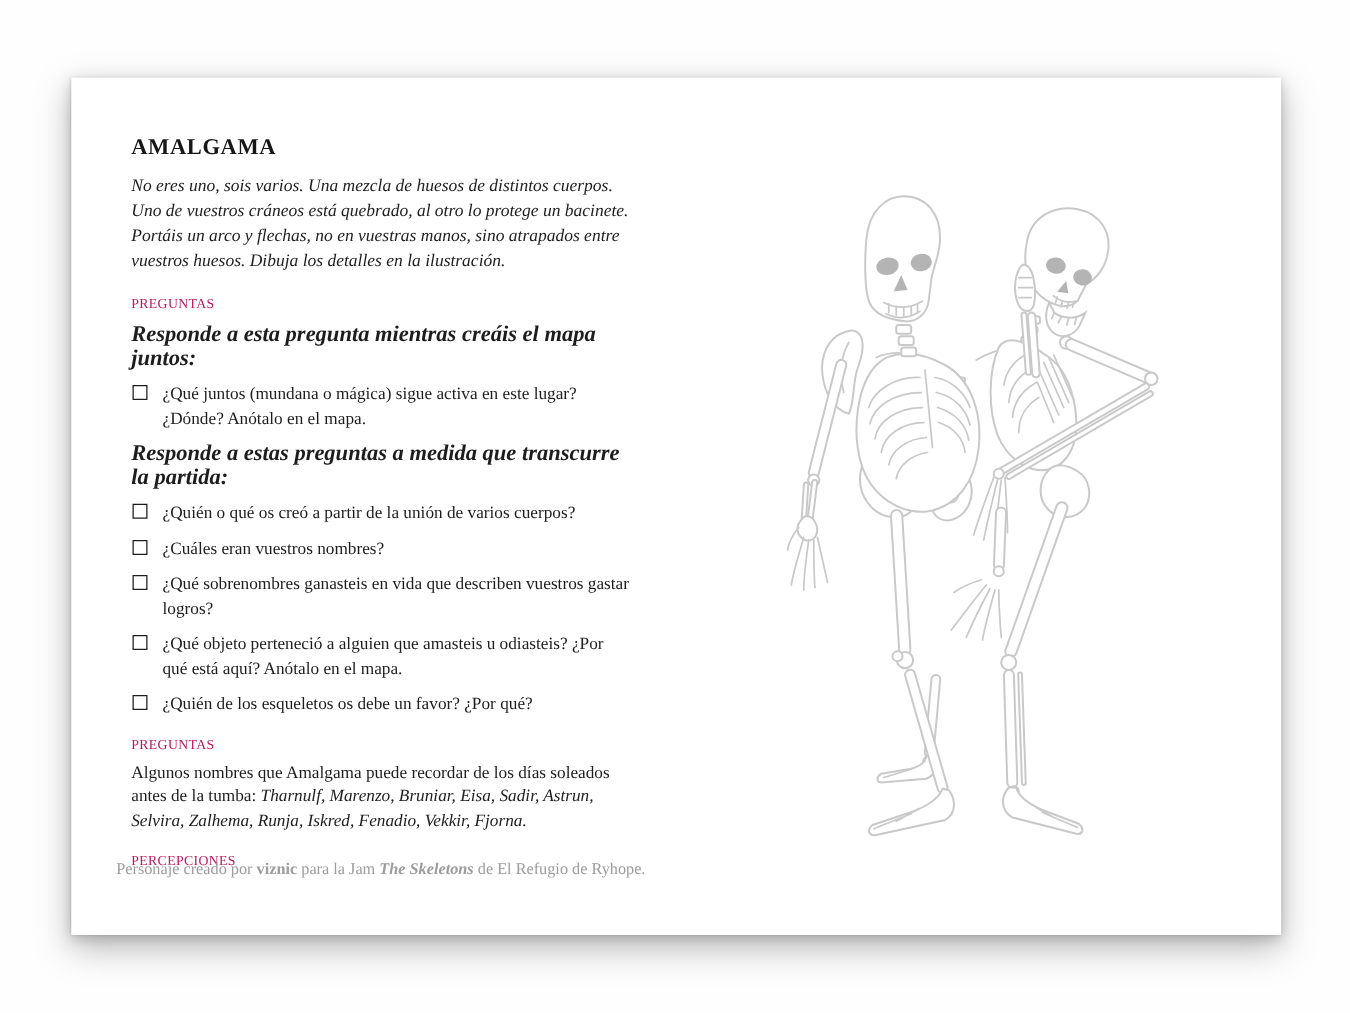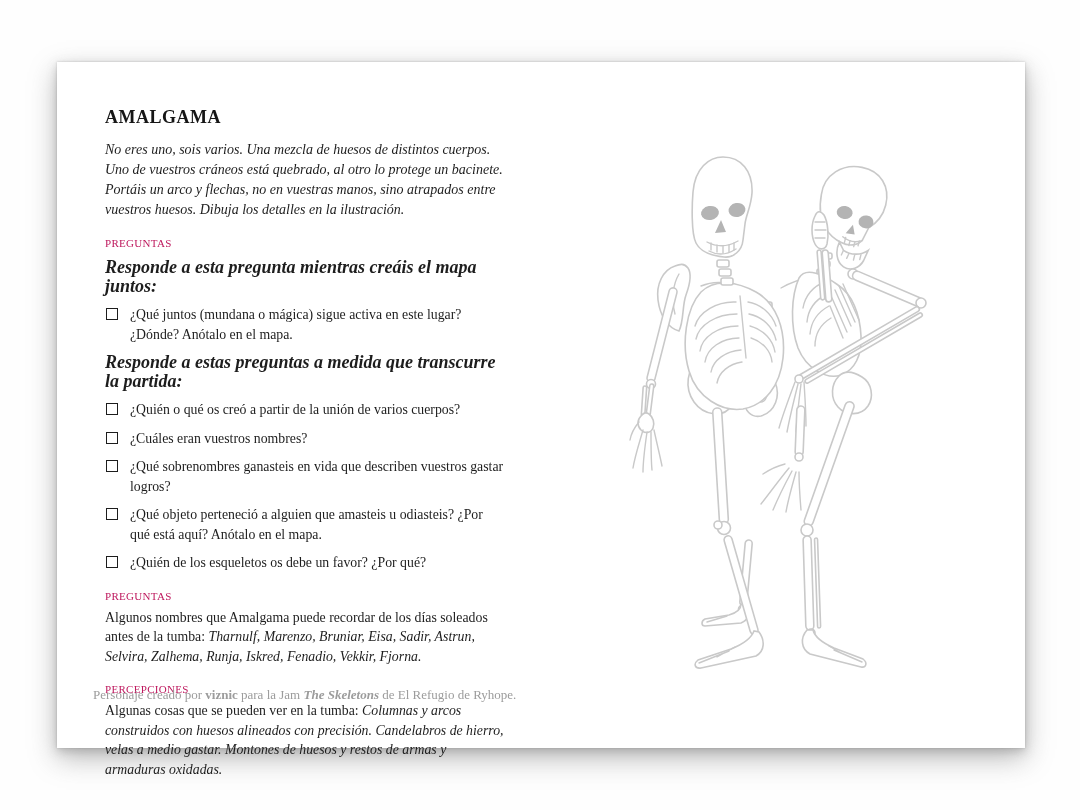--- a/index.html
+++ b/index.html
@@ -91,21 +91,20 @@
       </div>
       <div class="q-item">
         <span class="cb"></span>
         <span class="q-text">¿Quién de los esqueletos os debe un favor? ¿Por qué?</span>
       </div>
 
       <h2 class="sec">PREGUNTAS</h2>
       <p class="body-text"><span>Algunos nombres que Amalgama puede recordar de los días soleados antes de la tumba: </span><i>Tharnulf, Marenzo, Bruniar, Eisa, Sadir, Astrun, Selvira, Zalhema, Runja, Iskred, Fenadio, Vekkir, Fjorna.</i></p>
 
       <h2 class="sec">PERCEPCIONES</h2>
-      <p class="body-text"><span>Algunas cosas que se pueden ver en la tumba: </span><i>Columnas y arcos construidos con huesos alineados con precisión. Candelabros de hierro, velas a medio gastar. Montones de huesos y restos de armas y armaduras oxidadas.</i></p>
     </div>
 
     <div class="footer"><span>Personaje creado por </span><span class="b">viznic</span><span> para la Jam </span><span class="bi">The Skeletons</span><span> de El Refugio de Ryhope.</span></div>
 
     <svg class="illus" viewBox="0 0 300 550" xmlns="http://www.w3.org/2000/svg">
 
       <rect class="bone" x="192" y="99" width="11" height="6" rx="2"></rect>
       <rect class="bone" x="190" y="107" width="11" height="6" rx="2"></rect>
       <rect class="bone" x="188" y="115" width="11" height="6" rx="2"></rect>
 

